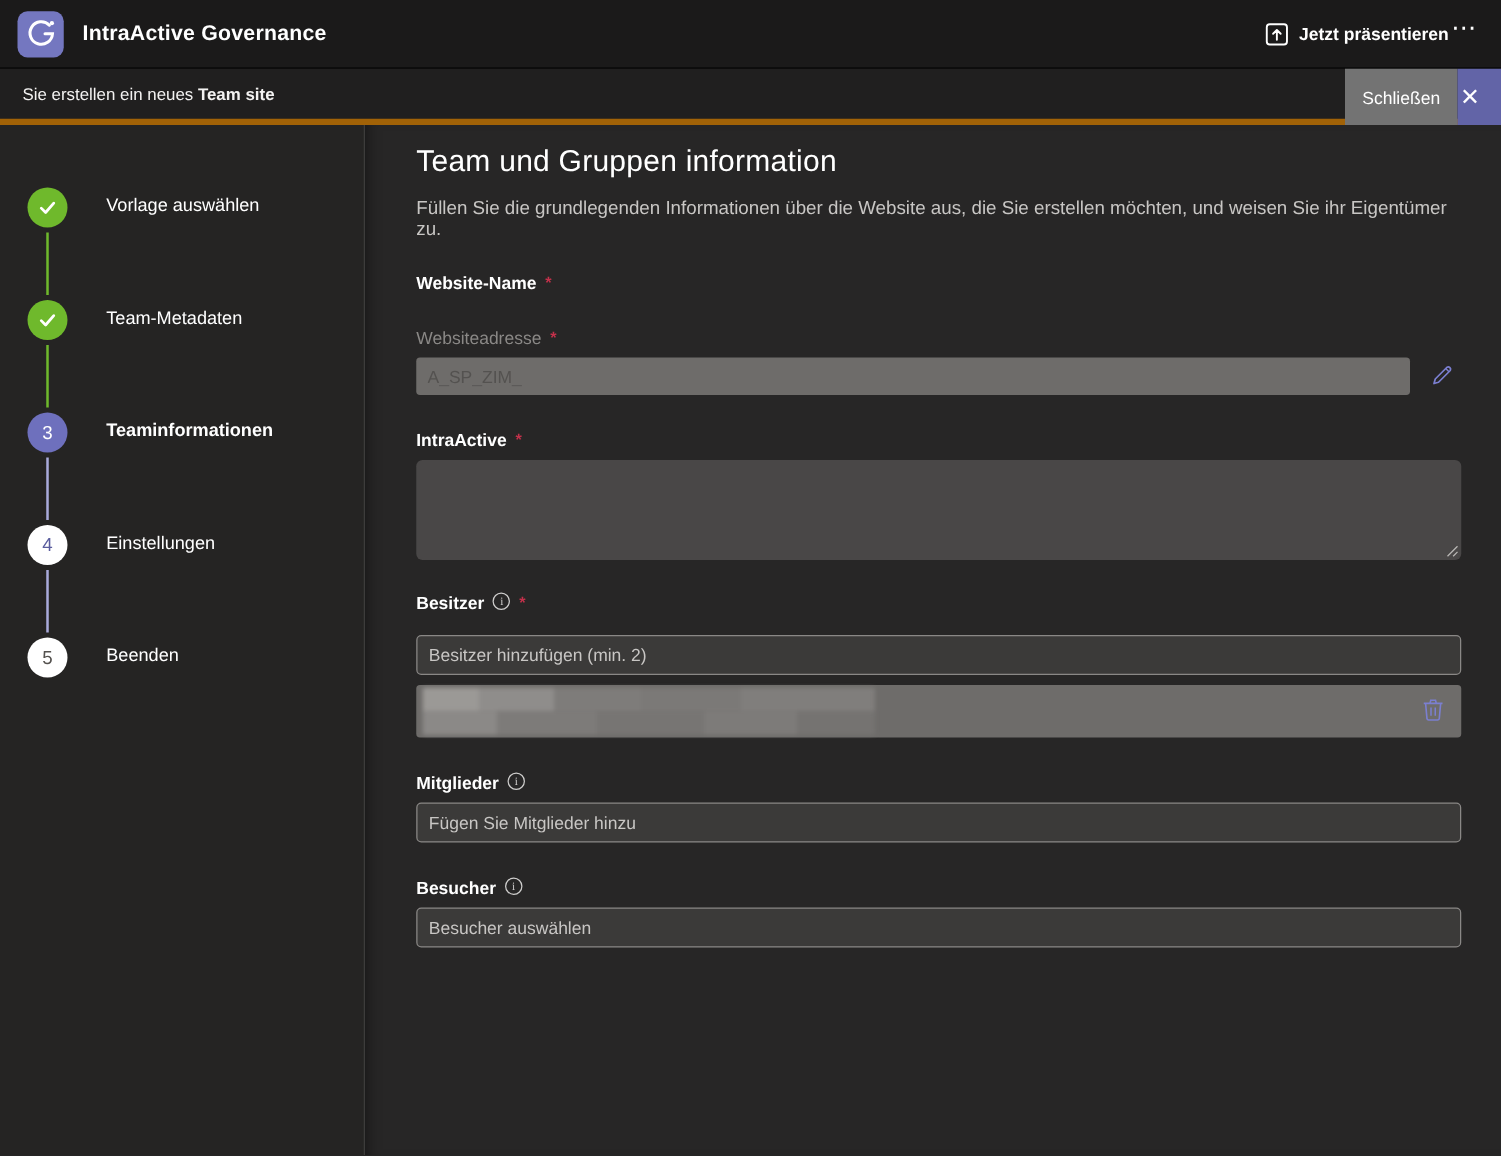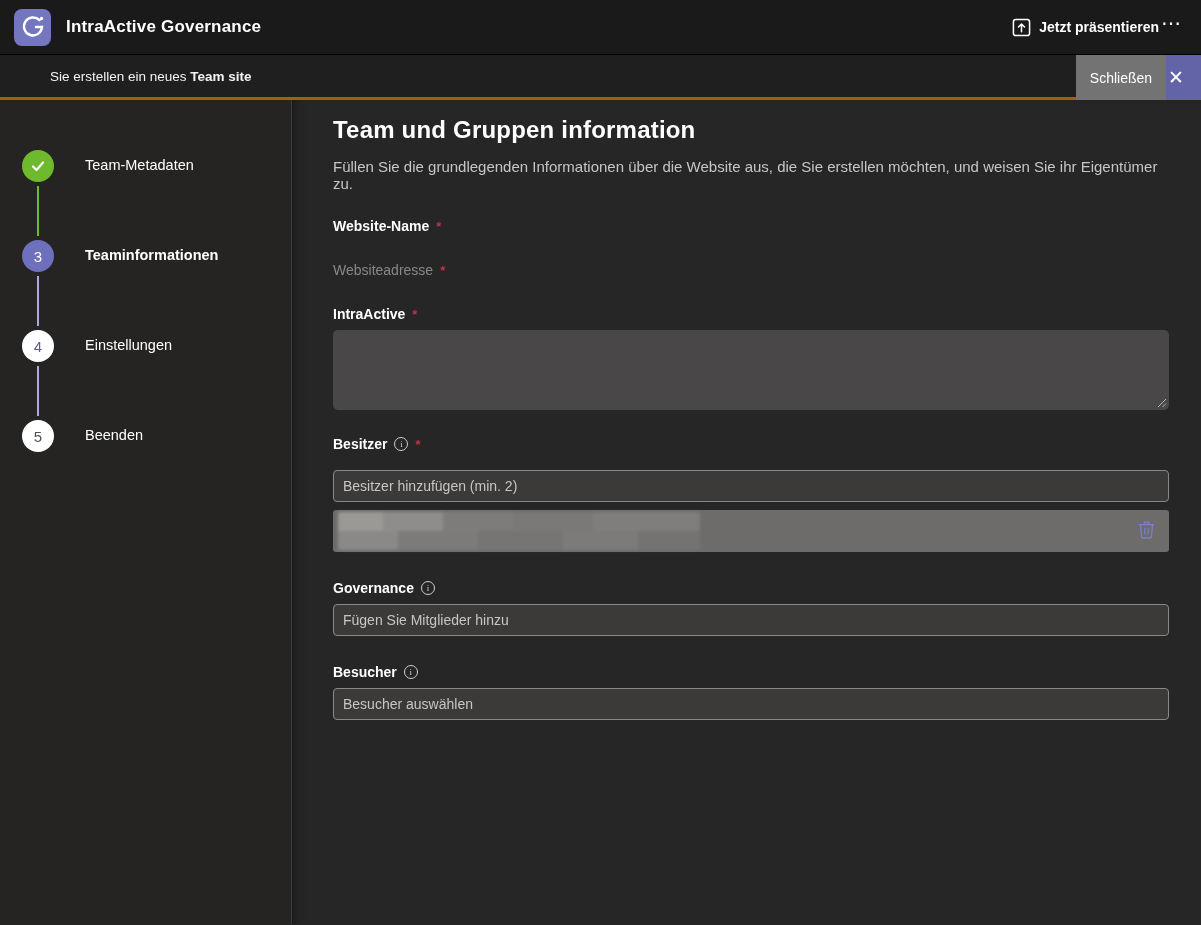--- a/index.html
+++ b/index.html
@@ -19,22 +19,22 @@
     width:37px; height:37px; border-radius:8px; background:#7477c0;
     display:flex; align-items:center; justify-content:center; flex:0 0 auto;
   }
   .app-title { font-size:17px; font-weight:700; margin-left:15px; letter-spacing:.2px; }
   .topbar-right { margin-left:auto; display:flex; align-items:center; gap:0; }
   .present-btn { display:flex; align-items:center; gap:8px; font-size:14px; font-weight:700; color:#fff; cursor:pointer; }
   .more-dots { font-size:20px; line-height:10px; color:#fff; padding:0 6px 8px 2px; cursor:pointer; }
 
   
   .banner {
-    height:45px; background:#201f1f; border-bottom:3px solid #a16207;
-    display:flex; align-items:center; position:relative;padding-left:32px;
+    height:45px; background:#201f1f; border-bottom:5px solid #a16207;
+    display:flex; align-items:center; position:relative;
   }
   .banner-text { font-size:13.5px; margin-left:18px; color:#f3f2f1; }
   .banner-text b { font-weight:700; }
   .banner-close-btn {
     position:absolute; right:35px; top:0; width:90px; height:45px;
     background:#737373; color:#fff; font-size:14px; border:none;
     display:flex; align-items:center; justify-content:center; cursor:pointer;
     font-family:"Liberation Sans", sans-serif;
   }
   .banner-x-btn {
@@ -63,24 +63,24 @@
   .circle.todo.n4 { color:#5a5d9e; }
   .circle.todo.n5 { color:#55524f; }
   .step-label { position:absolute; left:85px; top:7px; font-size:14.5px; color:#fff; }
   .step-label.current { font-weight:700; }
   .connector { position:absolute; left:37px; top:36px; width:2px; height:50px; }
   .connector.green { background:#6fb92c; }
   .connector.lav   { background:#a9aadb; }
 
   
   .form-wrap { width:836px; }
-  .form-heading { font-size:24px; font-weight:700; letter-spacing:.2px; }
+  .form-heading { font-size:24px; font-weight:400; letter-spacing:.2px; }
   .form-desc { font-size:15px; color:#c8c6c4; margin-top:14px; }
 
-  .field-label { font-size:14px; font-weight:700; color:#fff; display:flex; align-items:center; gap:7px; }
+  .field-label { font-size:14px; font-weight:700; color:#fff; display:flex; gap:7px; }
   .field-label.disabled { color:#8a8886; font-weight:400; }
   .req { color:#c4314b; font-weight:700; font-size:13px; }
   .info-icon {
     width:14px; height:14px; border:1px solid #cfcecd; border-radius:50%;
     display:inline-flex; align-items:center; justify-content:center;
     font-size:9px; font-weight:400; color:#cfcecd; font-family:"Liberation Serif", serif;
   }
 
   .mt26 { margin-top:26px; } .mt28 { margin-top:28px; } .mt8 { margin-top:8px; }
   .mt18 { margin-top:18px; } .mt20 { margin-top:8px; }
@@ -152,28 +152,37 @@
     <span>Sie erstellen ein neues </span><b>Team site</b>
   </div>
   <button class="banner-close-btn">Schließen</button>
   <div class="banner-x-btn">✕</div>
 </div>
 
 <div class="content">
 
   <div class="sidebar">
 
-
     <div class="step">
       <div class="circle done">
         <svg width="16" height="16" viewBox="0 0 16 16">
           <path d="M3 8.5 L6.5 12 L13 4.5" fill="none" stroke="#fff" stroke-width="2.2" stroke-linecap="round" stroke-linejoin="round"></path>
         </svg>
       </div>
       <div class="connector green"></div>
+      <div class="step-label">Vorlage auswählen</div>
+    </div>
+
+    <div class="step">
+      <div class="circle done">
+        <svg width="16" height="16" viewBox="0 0 16 16">
+          <path d="M3 8.5 L6.5 12 L13 4.5" fill="none" stroke="#fff" stroke-width="2.2" stroke-linecap="round" stroke-linejoin="round"></path>
+        </svg>
+      </div>
+      <div class="connector green"></div>
       <div class="step-label">Team-Metadaten</div>
     </div>
 
     <div class="step">
       <div class="circle current">3</div>
       <div class="connector lav"></div>
       <div class="step-label current">Teaminformationen</div>
     </div>
 
     <div class="step">
@@ -196,20 +205,29 @@
       
       <div class="field-label mt26">
         <span>Website-Name</span>
         <span class="req">*</span>
       </div>
 
       
       <div class="field-label disabled mt28">
         <span>Websiteadresse</span>
         <span class="req">*</span>
+      </div>
+      <div class="addr-row mt8">
+        <input class="input-disabled" disabled="" value="A_SP_ZIM_" style="">
+        <button class="edit-btn">
+          <svg width="20" height="20" viewBox="0 0 20 20">
+            <path d="M3.2 16.8 L4.2 13.2 L13.6 3.8 A 1.9 1.9 0 0 1 16.2 6.4 L6.8 15.8 Z" fill="none" stroke="#7b7fd0" stroke-width="1.4" stroke-linejoin="round"></path>
+            <path d="M12.6 4.8 L15.2 7.4" fill="none" stroke="#7b7fd0" stroke-width="1.2"></path>
+          </svg>
+        </button>
       </div>
 
       
       <div class="field-label mt28">
         <span>IntraActive</span>
         <span class="req">*</span>
       </div>
       <div class="textarea-flat mt8">
         <svg class="resize-grip" width="11" height="11" viewBox="0 0 11 11">
           <path d="M10 2 L2 10 M10 6.5 L6.5 10" stroke="#b9b7b5" stroke-width="1"></path>
@@ -232,21 +250,21 @@
           <svg width="17" height="19" viewBox="0 0 17 19">
             <path d="M2.5 5 L3.6 17 A 1.4 1.4 0 0 0 5 18 H 12 A 1.4 1.4 0 0 0 13.4 17 L 14.5 5" fill="none" stroke="#7b7fd0" stroke-width="1.3"></path>
             <path d="M1 4.7 H 16 M6 4.5 L6.6 2.2 H 10.4 L11 4.5" fill="none" stroke="#7b7fd0" stroke-width="1.3"></path>
             <path d="M6.8 8 V 14.5 M10.2 8 V 14.5" fill="none" stroke="#7b7fd0" stroke-width="1.2"></path>
           </svg>
         </button>
       </div>
 
       
       <div class="field-label mt28">
-        <span>Governance</span>
+        <span>Mitglieder</span>
         <span class="info-icon">i</span>
       </div>
       <input class="picker-input mt20" placeholder="Fügen Sie Mitglieder hinzu" style="">
 
       
       <div class="field-label mt28">
         <span>Besucher</span>
         <span class="info-icon">i</span>
       </div>
       <input class="picker-input mt20" placeholder="Besucher auswählen" style="">

